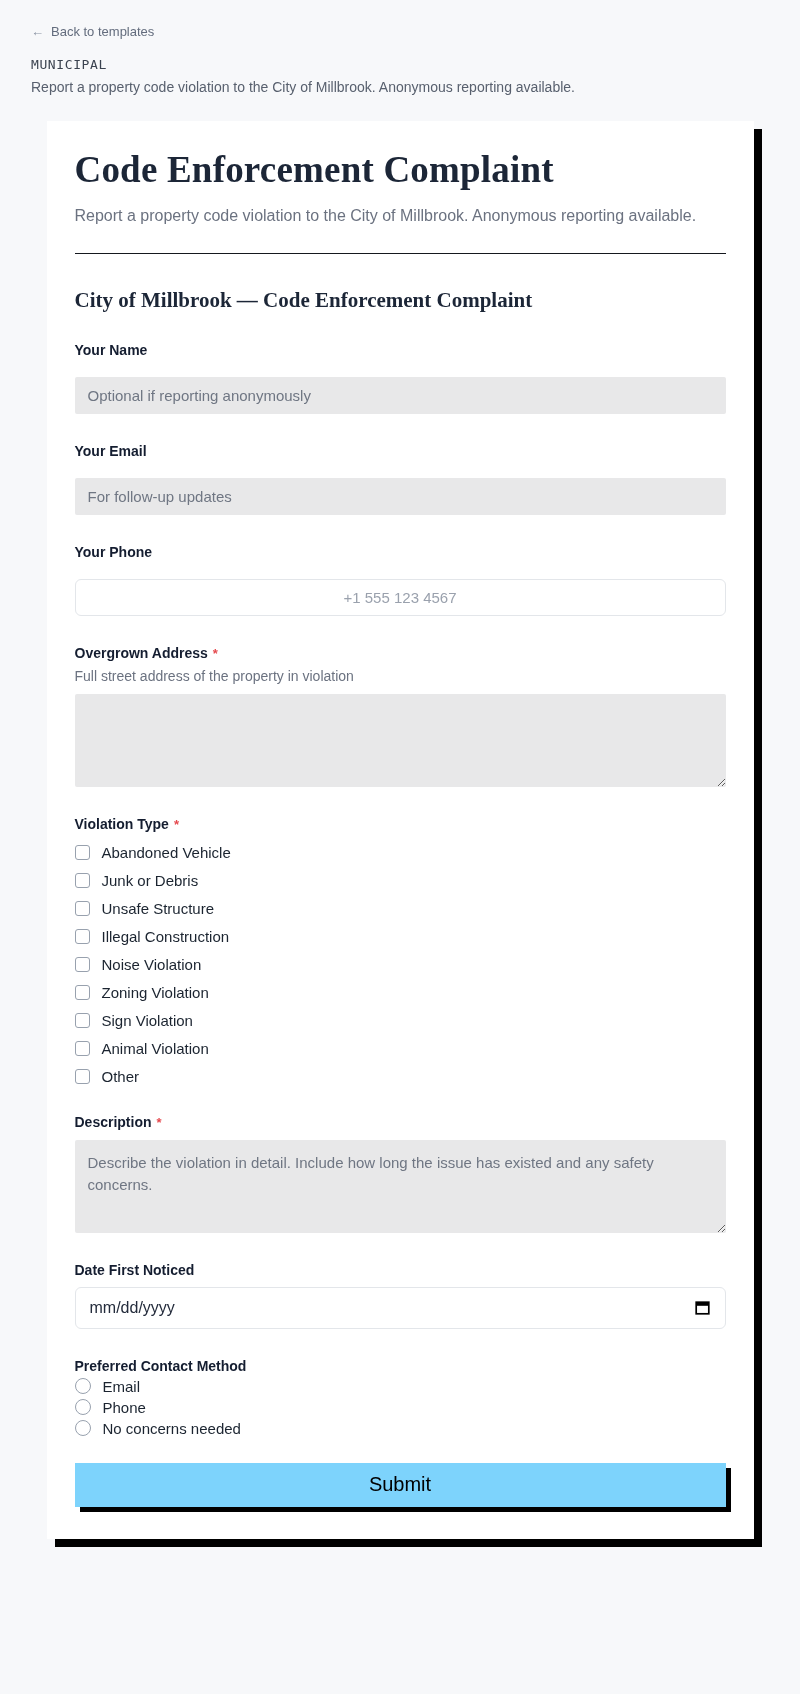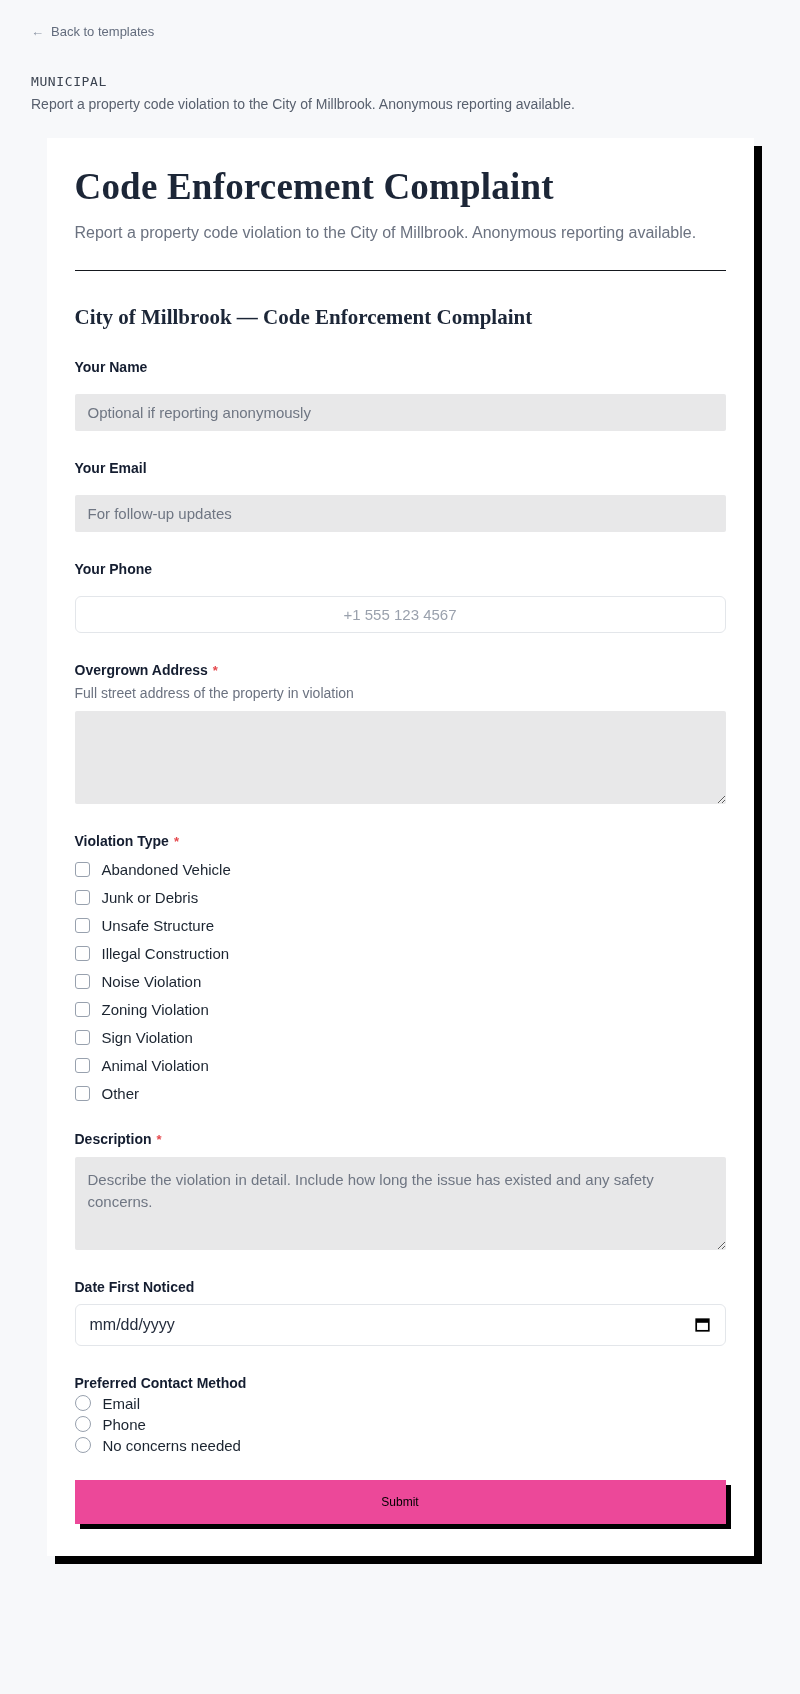--- a/index.html
+++ b/index.html
@@ -12,21 +12,21 @@
   .page { width: 800px; min-height: 1694px; padding-top: 22px; }
 
   
   .top-header { padding: 0 31px; }
   .back-link {
     display: inline-flex; align-items: center; gap: 7px;
     font-size: 13px; color: #636c7d; text-decoration: none; cursor: pointer;
   }
   .back-link .arrow { font-size: 13px; color: #8a93a3; }
   .category {
-    margin-top: 34px;
+    margin-top: 17px;
     font-family: "DejaVu Sans Mono", "Liberation Mono", monospace;
     font-size: 13px; letter-spacing: 0.6px; color: #3b4350;
   }
   .page-desc { margin-top: 7px; font-size: 14px; color: #58606e; }
 
   
   .card {
     width: 707px;
     margin: 26px auto 64px auto;
     background: #ffffff;
@@ -100,22 +100,22 @@
     border: 1px solid #e3e6ea; border-radius: 6px; background: #fff;
     display: flex; align-items: center; justify-content: space-between;
     padding: 16px 14px; cursor: text;
   }
   .date-input .date-text { font-size: 16px; color: #242c3c; }
   .date-input .cal { display: flex; align-items: center; cursor: pointer; }
 
   
   .submit-btn {
     display: block; width: 100%; height: 44px; margin-top: 26px;
-    background: #ec4899; color: #000000;
-    font-family: "Liberation Sans", sans-serif; font-size: 12px; font-weight: 500;
+    background: #7dd3fc; color: #000000;
+    font-family: "Liberation Sans", sans-serif; font-size: 20px; font-weight: 500;
     border: none; border-radius: 0; cursor: pointer;
     box-shadow: 5px 5px 0 #000000;
   }
 </style>
 </head>
 <body>
 
 <div class="page">
 
   <div class="top-header">

